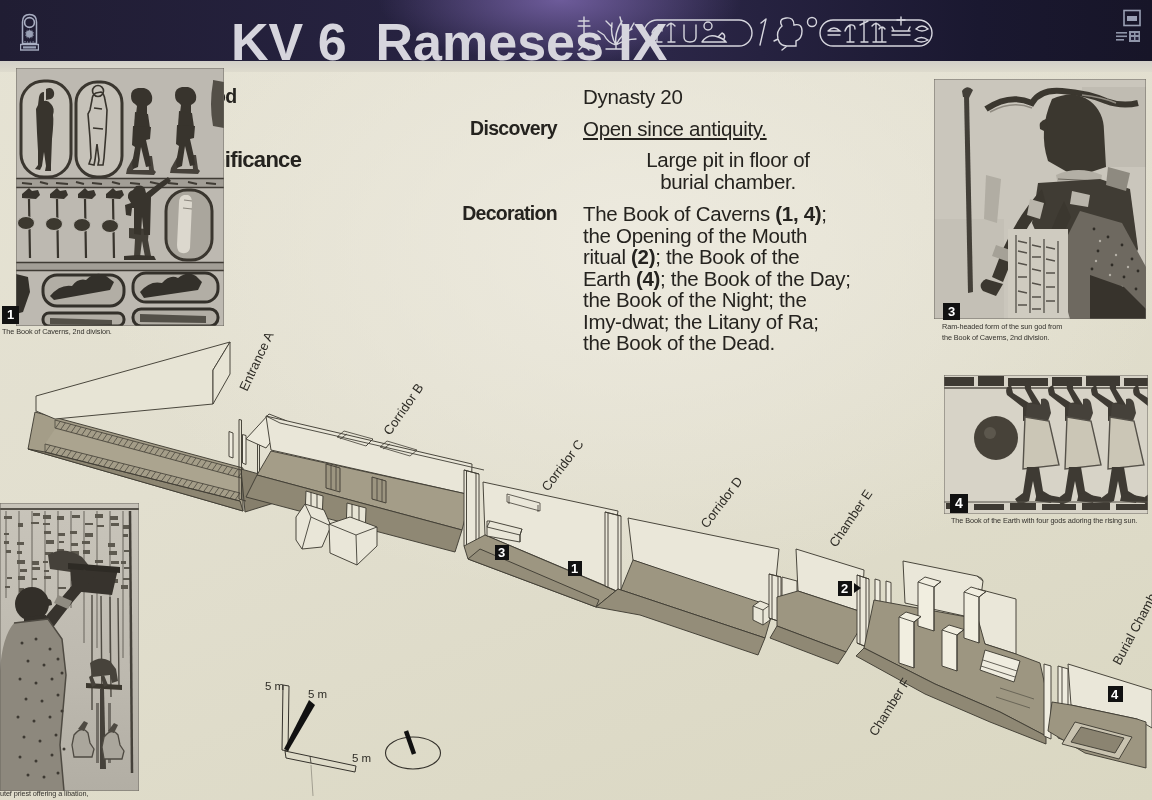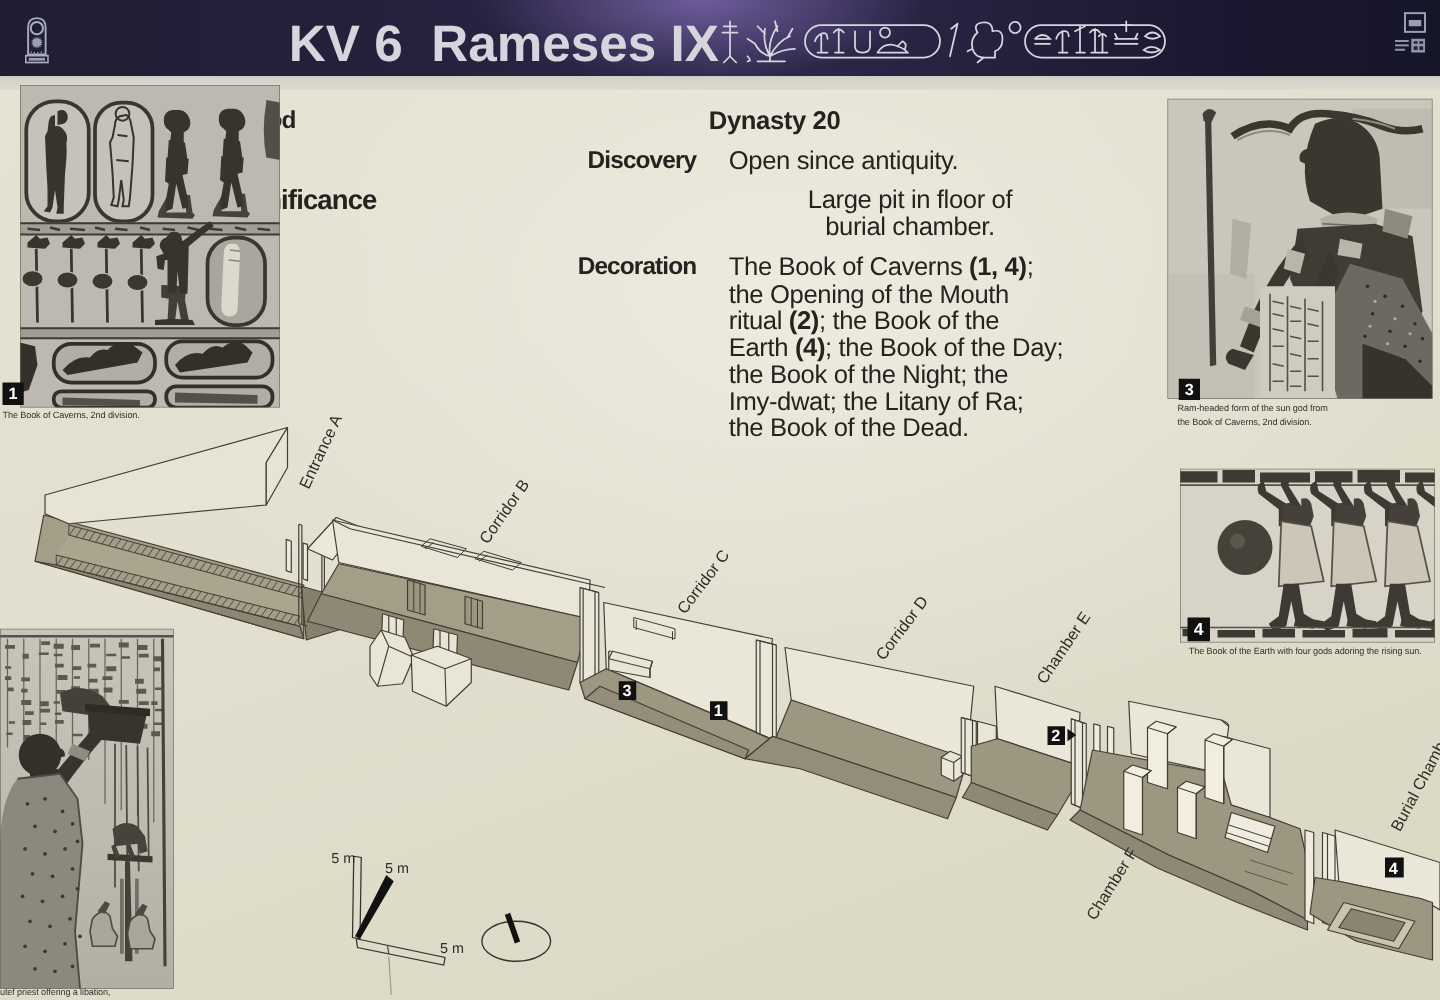--- a/index.html
+++ b/index.html
@@ -24,21 +24,21 @@
   <svg class="abs" style="left:20px;top:13px;" width="19" height="39" viewBox="0 0 19 39">
     <path d="M2.5 30.5 L2.5 9 Q2.5 1.5 9.5 1.5 Q16.5 1.5 16.5 9 L16.5 30.5 Z" fill="none" stroke="#a9aec2" stroke-width="1.5"></path>
     <circle cx="9.5" cy="9.5" r="4.9" fill="none" stroke="#a9aec2" stroke-width="1.6"></circle>
     <path d="M14.5 21.0 L12.6 21.6 L14.1 22.9 L12.2 22.8 L13.0 24.5 L11.3 23.7 L11.4 25.6 L10.1 24.1 L9.5 26.0 L8.9 24.1 L7.6 25.6 L7.7 23.7 L6.0 24.5 L6.8 22.8 L4.9 22.9 L6.4 21.6 L4.5 21.0 L6.4 20.4 L4.9 19.1 L6.8 19.2 L6.0 17.5 L7.7 18.3 L7.6 16.4 L8.9 17.9 L9.5 16.0 L10.1 17.9 L11.4 16.4 L11.3 18.3 L13.0 17.5 L12.2 19.2 L14.1 19.1 L12.6 20.4 Z" fill="#99a0b5"></path>
     <path d="M4.5 28.5 l1 .01 M7 29 l1 .01 M9.8 29.2 l1 .01 M12.6 28.8 l1 .01" stroke="#99a0b5" stroke-width="1.2"></path>
     <rect x="0.5" y="31.5" width="18" height="5.5" fill="none" stroke="#a9aec2" stroke-width="1.4"></rect>
     <rect x="3" y="33.3" width="13" height="2.2" fill="#99a0b5"></rect>
   </svg>
 
   <div class="abs" style="left:231px;top:12px;width:500px;height:46px;color:#d6d5dd;
-    font-size:41px;font-weight:bold;letter-spacing:0;">KV 6&nbsp; Rameses IX</div>
+    font-size:52px;font-weight:bold;letter-spacing:0;">KV 6&nbsp; Rameses IX</div>
 
   <svg class="abs" style="left:574px;top:13px;" width="364" height="38" viewBox="0 0 364 38">
     <g stroke="#d6d6de" fill="none" stroke-width="1.4" stroke-linecap="round">
       <path d="M10 4 L10 32 M5 8 L15 8 M4 13 L16 13 M10 32 L5 37 M10 32 L15 37"></path>
       <path d="M42 32 Q34 30 30 22 M42 32 Q36 22 38 10 M42 32 Q40 20 48 8 M42 32 Q48 20 58 16 M42 32 Q52 26 62 26 M30 22 L24 18 M38 14 L32 8 M48 12 L46 4 M56 17 L60 10 M42 32 L42 36 M32 36 L54 36 M24 32 Q28 36 24 36"></path>
       <rect x="70" y="7" width="108" height="26" rx="13"></rect>
       <path d="M83 29 L83 14 M83 14 Q79 16 78 20 M83 14 Q88 12 88 18 M80 29 L88 29"></path>
       <path d="M97 29 L97 10 M93 13 Q97 8 101 13 M94 29 L101 29"></path>
       <path d="M110 12 L110 24 Q110 29 116 29 Q122 29 122 24 L122 12"></path>
       <circle cx="134" cy="13" r="4"></circle>
@@ -72,25 +72,25 @@
         <rect x="21.5" y="24" width="3" height="2"></rect>
         <rect x="17" y="28" width="3" height="3"></rect>
         <rect x="21.5" y="28" width="3" height="3"></rect>
     </g>
   </svg>
 
   <div class="abs" style="left:180px;top:86px;width:640px;color:#25231f;font-size:20.5px;line-height:21.5px;letter-spacing:-0.3px;">
 
     <div style="position:absolute;left:0;top:0;width:377px;text-align:left;font-weight:bold;font-size:19.5px;letter-spacing:-0.7px;">Period</div>
 
-    <div style="position:absolute;left:387px;top:0;width:260px;font-weight:bold;">Dynasty 20</div>
+    <div style="position:absolute;left:403px;top:0;width:260px;">Dynasty 20</div>
 
     <div style="position:absolute;left:0;top:32px;width:377px;text-align:right;font-weight:bold;font-size:19.5px;letter-spacing:-0.7px;">Discovery</div>
 
-    <div style="position:absolute;left:403px;top:32px;width:260px;">Open since antiquity.</div>
+    <div style="position:absolute;left:403px;top:32px;width:260px;text-decoration:underline;">Open since antiquity.</div>
 
     <div style="position:absolute;left:0;top:63px;width:377px;text-align:left;font-weight:bold;font-size:22px;letter-spacing:-0.7px;">Significance</div>
 
     <div style="position:absolute;left:403px;top:63px;width:290px;text-align:center;">Large pit in floor of<br>burial chamber.</div>
 
     <div style="position:absolute;left:0;top:117px;width:377px;text-align:right;font-weight:bold;font-size:19.5px;letter-spacing:-0.7px;">Decoration</div>
 
     <div style="position:absolute;left:403px;top:117px;width:310px;">The Book of Caverns <b>(1, 4)</b>;<br>the Opening of the Mouth<br>ritual <b>(2)</b>; the Book of the<br>Earth <b>(4)</b>; the Book of the Day;<br>the Book of the Night; the<br>Imy-dwat; the Litany of Ra;<br>the Book of the Dead.</div>
   </div>
 

